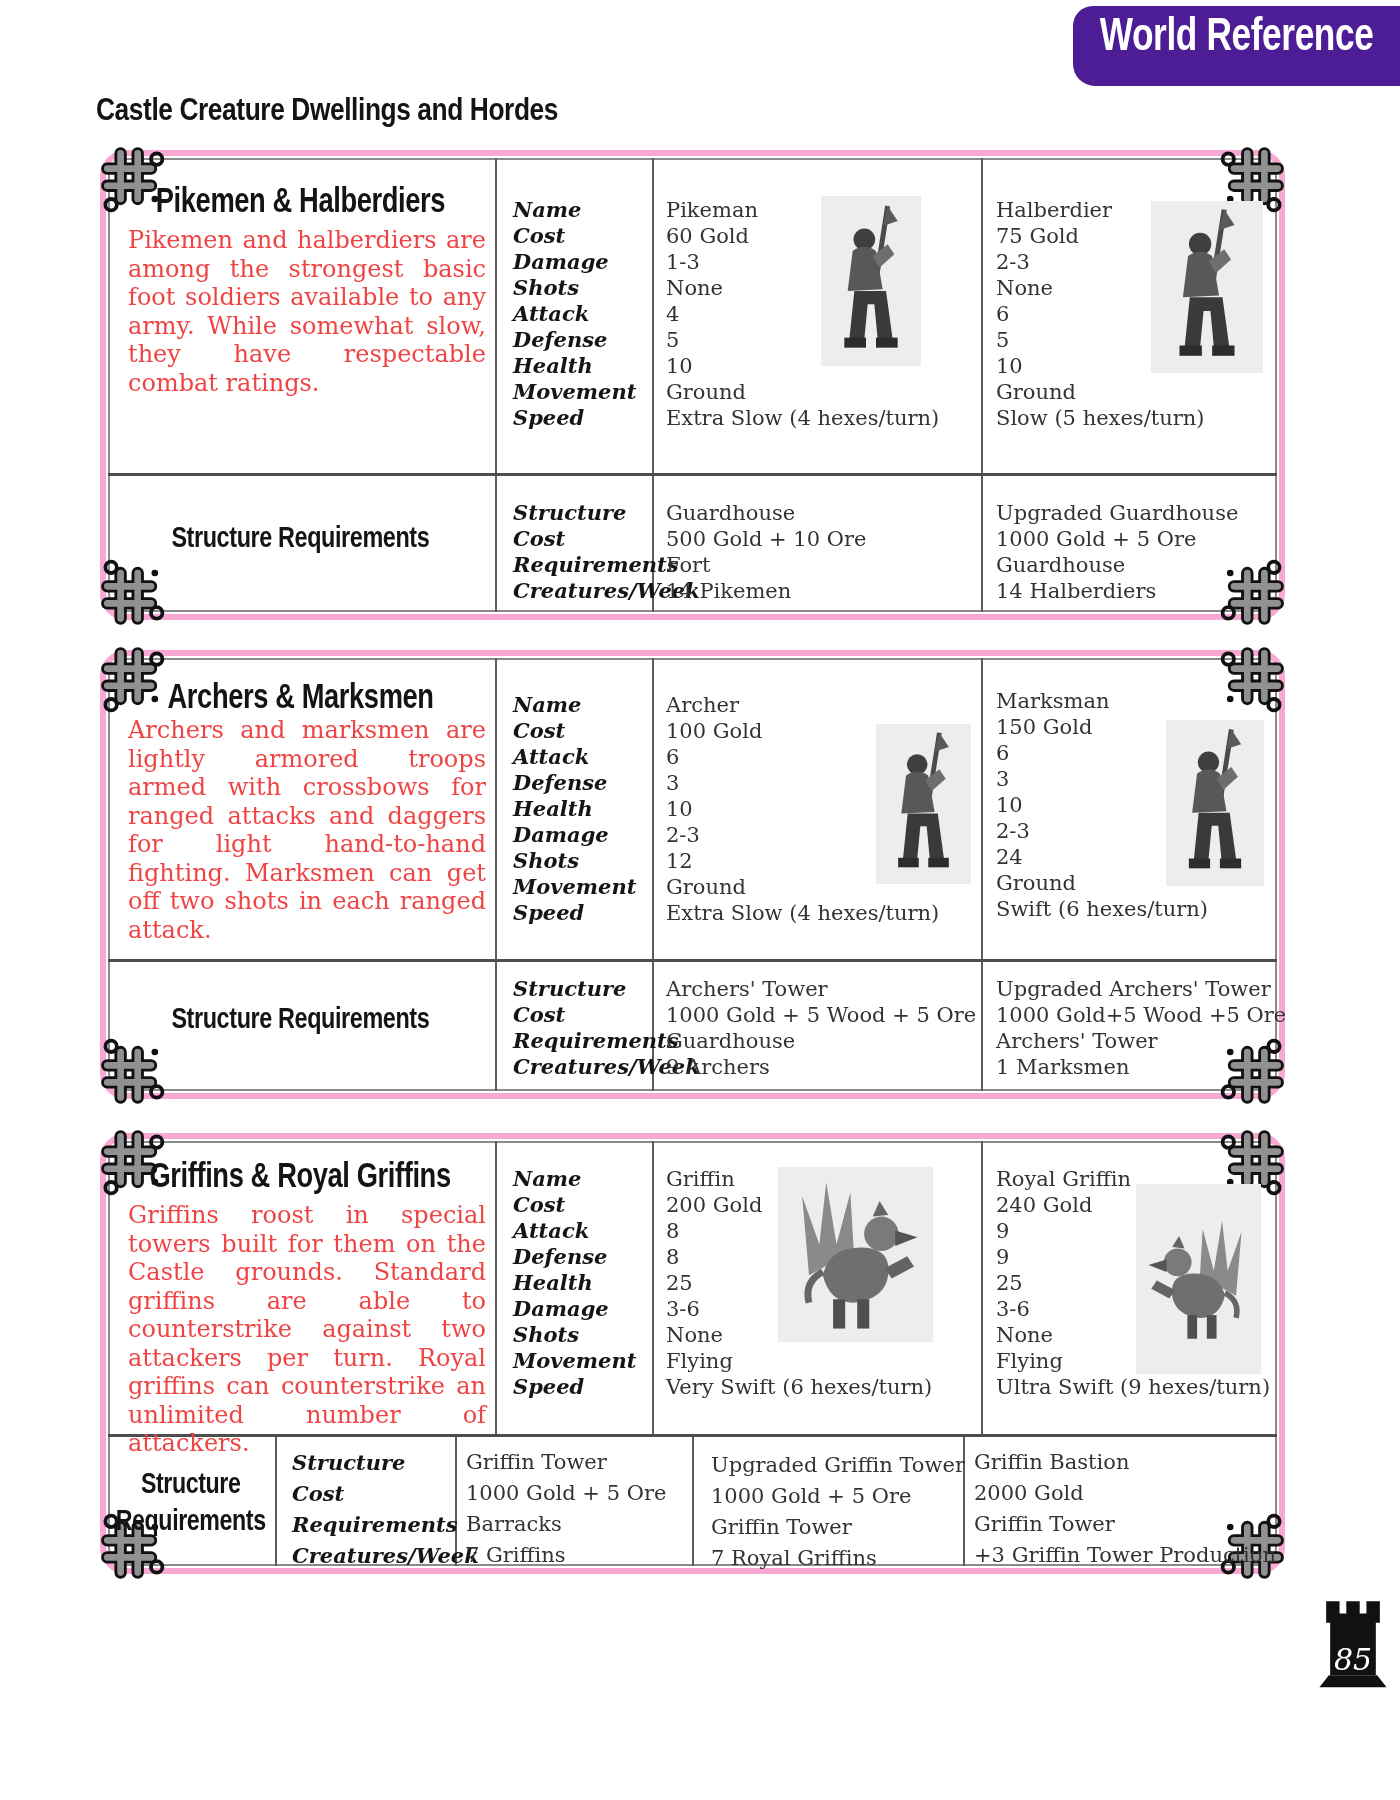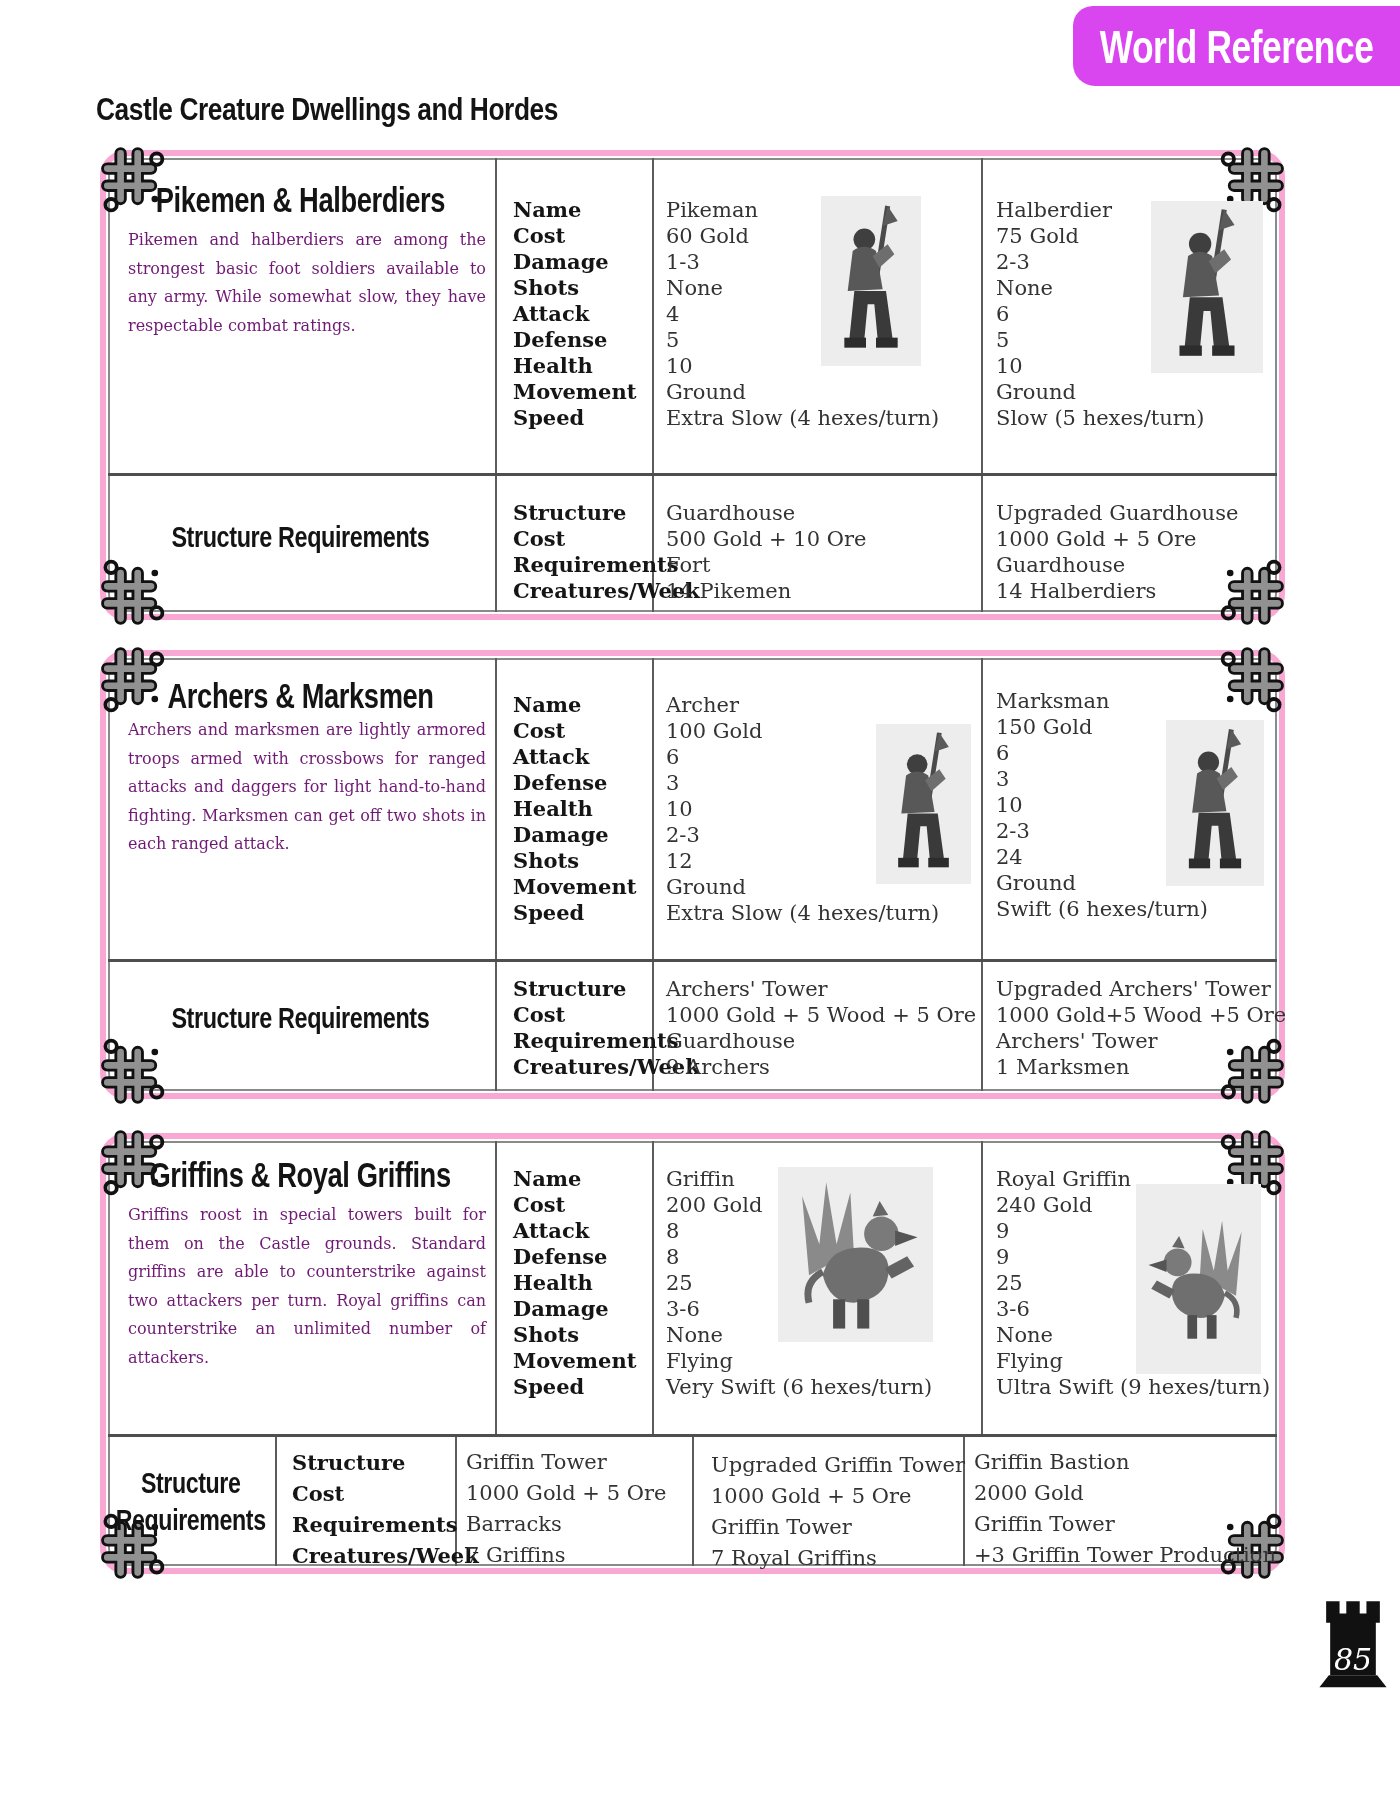--- a/index.html
+++ b/index.html
@@ -4,38 +4,38 @@
 <style>
   html,body{margin:0;padding:0;background:#fff}
   .page{position:relative;width:1400px;height:1800px;background:#fff;overflow:hidden;
         font-family:"DejaVu Serif",serif;color:#1a1a1a}
 
   
   .disp{font-family:"Liberation Sans",sans-serif;font-weight:700;letter-spacing:-.5px;
         white-space:nowrap;color:#141414;display:inline-block}
 
   
-  .tab{position:absolute;left:1073px;top:6px;width:327px;height:80px;background:#d946ef;
-       border-radius:20px 0 0 22px;display:flex;align-items:center;justify-content:center}
+  .tab{position:absolute;left:1073px;top:6px;width:327px;height:80px;background:#4c1d95;
+       border-radius:20px 0 0 22px;display:flex;justify-content:center}
   .tab .disp{font-size:47px;color:#fff;transform:scaleX(.75)}
   .pgheading{position:absolute;left:96px;top:92px;font-size:31px;transform:scaleX(.85);
              transform-origin:left center}
 
   
   .panel{position:absolute;border:6px solid #f9a8d4;border-radius:26px;background:#fff;
          box-shadow:inset 0 0 0 2px #fff, inset 0 0 0 4px #8a8a8a}
   .vline{position:absolute;width:2px;background:#5c5c5c}
   .hline{position:absolute;left:2px;right:2px;height:3px;background:#4e4e4e}
   .ttl{position:absolute;display:flex;justify-content:center;align-items:flex-start}
   .t35{font-size:35px;transform:scaleX(.78)}
   .t30{font-size:30px;transform:scaleX(.78)}
   .t29c{font-size:29px;transform:scaleX(.8);white-space:normal;text-align:center;line-height:37px}
-  .desc{position:absolute;margin:0;font-size:16px;line-height:28.5px;text-align:justify;color:#701a75}
+  .desc{position:absolute;margin:0;font-size:24px;line-height:28.5px;text-align:justify;color:#ef4444}
   .col{position:absolute;font-size:21px;line-height:26px;white-space:nowrap}
-  .col.labels{font-weight:700;color:#151515}
+  .col.labels{font-style:italic;font-weight:700;color:#151515}
   .col.vals{color:#333}
   .col.lh31{line-height:31px}
   .sprite{position:absolute;background:#ededed;display:flex;align-items:flex-end;justify-content:center}
   .sprite svg{width:100%;height:100%}
 
   
   .knot{position:absolute;width:76px;height:76px}
   .knot.tl{left:-12px;top:-14px}
   .knot.tr{right:-12px;top:-14px;transform:scaleX(-1)}
   .knot.bl{left:-12px;bottom:-16px;transform:scaleY(-1)}

